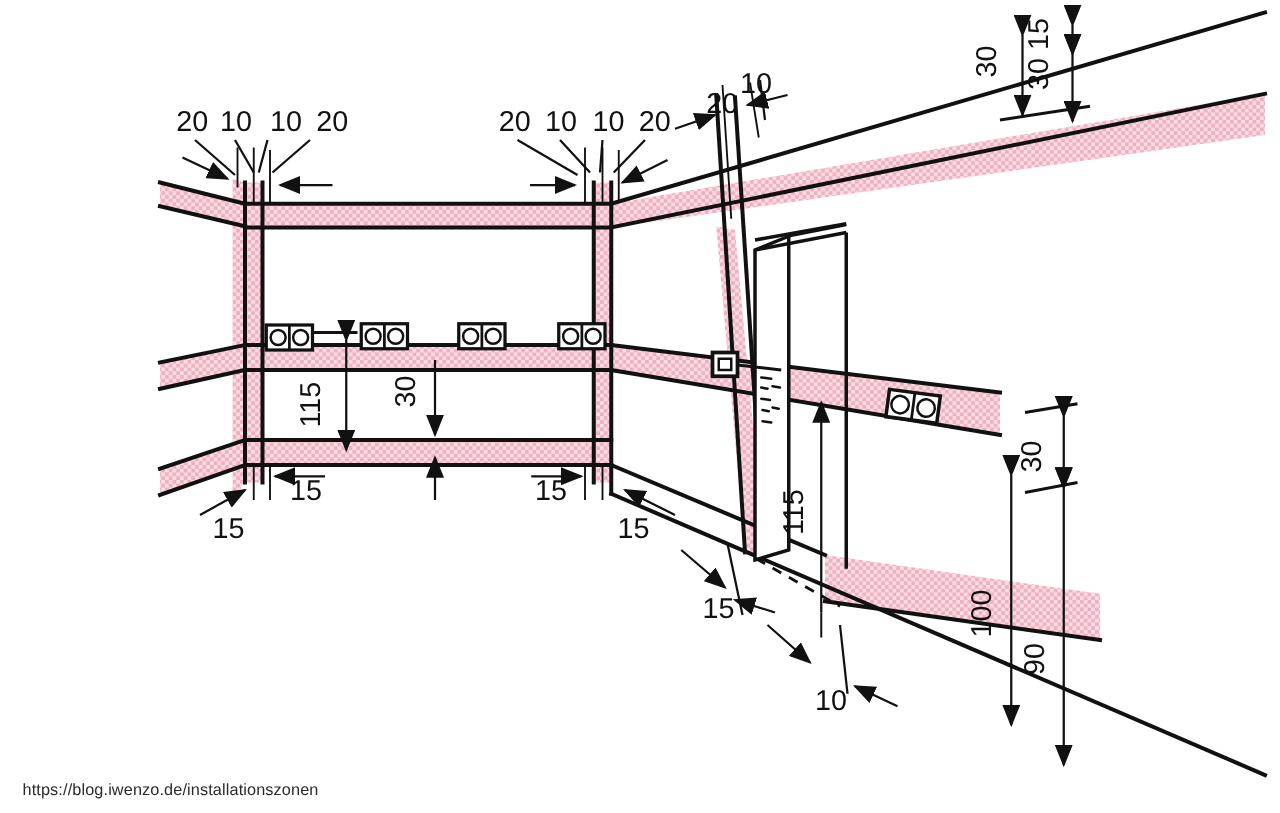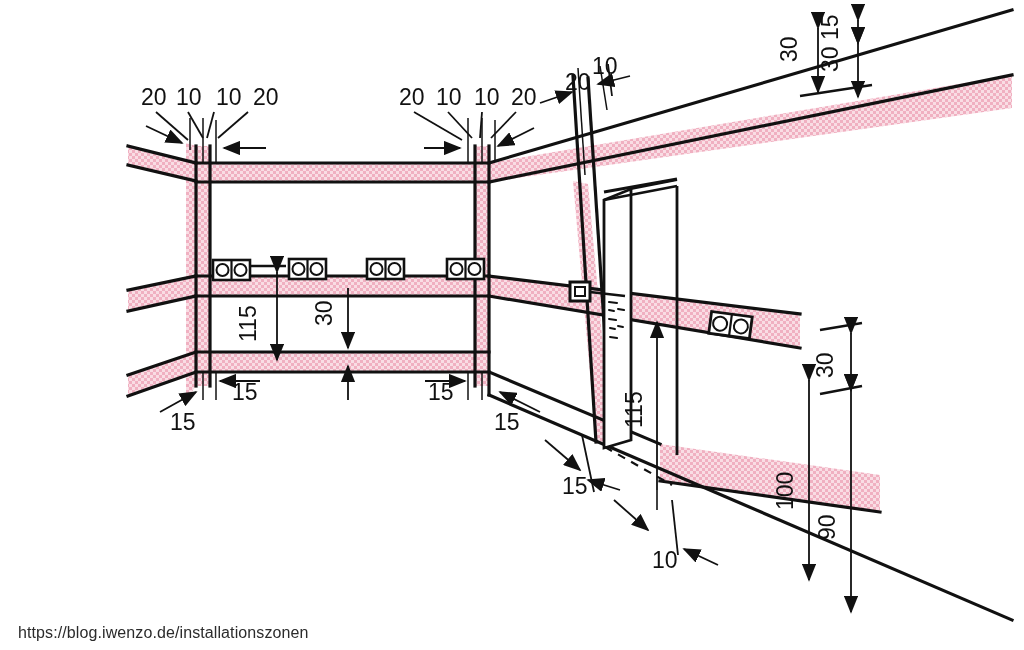--- a/index.html
+++ b/index.html
@@ -6,21 +6,21 @@
   html,body{margin:0;padding:0;background:#ffffff;}
   body{
     width:1024px;height:650px;position:relative;overflow:hidden;
     font-family:"Liberation Sans","DejaVu Sans",sans-serif;
     background:#ffffff;
   }
   #stage{position:absolute;left:0;top:0;width:1024px;height:650px;}
   svg#diagram{position:absolute;left:0;top:0;width:1024px;height:650px;display:block;}
   .caption{
     position:absolute;left:18px;top:624px;
-    font-size:16px;color:#2b2b2b;letter-spacing:.1px;
+    font-size:13px;color:#2b2b2b;letter-spacing:.1px;
     font-family:"Liberation Sans","DejaVu Sans",sans-serif;
     white-space:nowrap;
   }
   text.dim{
     font-family:"Liberation Sans","DejaVu Sans",sans-serif;
     font-size:23px;fill:#111111;
   }
 </style>
 </head>
 <body>

